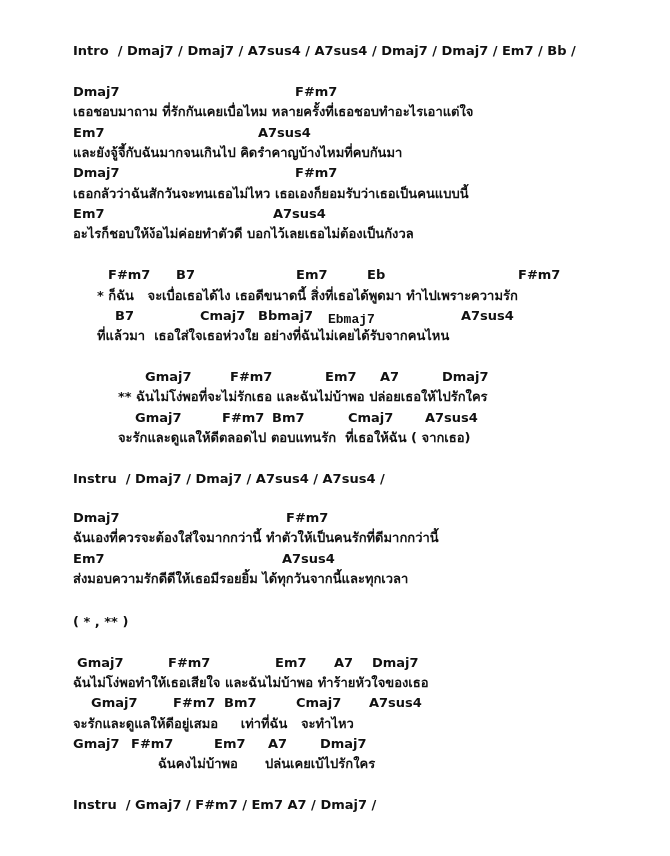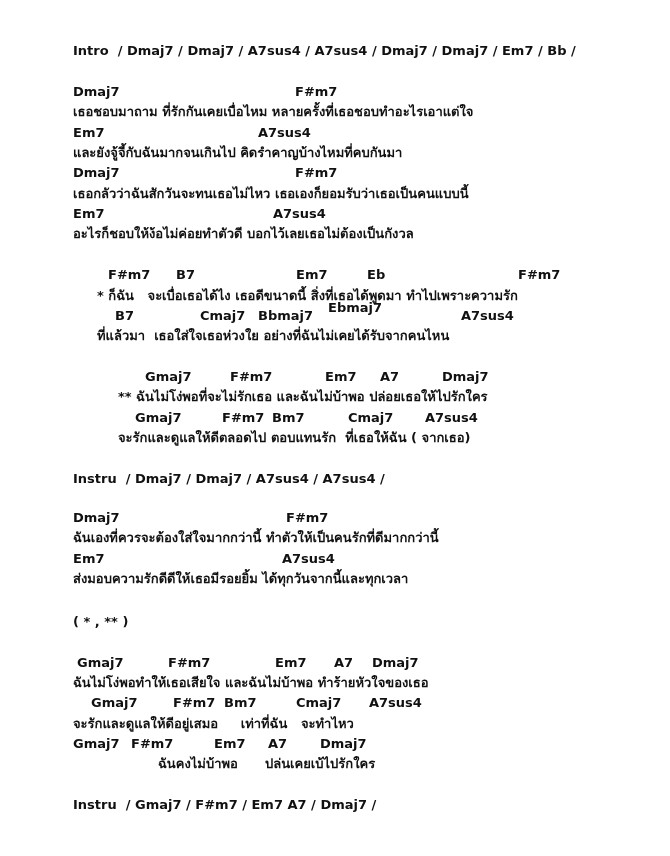--- a/index.html
+++ b/index.html
@@ -45,21 +45,21 @@
         <span class="c" style="left: 176px; top: 267px;">B7</span>
         <span class="c" style="left: 296px; top: 267px;">Em7</span>
         <span class="c" style="left: 367px; top: 267px;">Eb</span>
         <span class="c" style="left: 518px; top: 267px;">F#m7</span>
       </div>
     <div class="ln lyric" style="left:97px;top:288px">* ก็ฉัน   จะเบื่อเธอได้ไง เธอดีขนาดนี้ สิ่งที่เธอได้พูดมา ทำไปเพราะความรัก</div>
     <div class="chordrow">
         <span class="c" style="left: 115px; top: 308px;">B7</span>
         <span class="c" style="left: 200px; top: 308px;">Cmaj7</span>
         <span class="c" style="left: 258px; top: 308px;">Bbmaj7</span>
-        <span class="c" style="left: 328px; top: 300px;">Ebmaj7</span>
+        <span class="c" style="left: 328px; top: 312px; font-family: Liberation Mono, monospace;">Ebmaj7</span>
         <span class="c" style="left: 461px; top: 308px;">A7sus4</span>
       </div>
     <div class="ln lyric" style="left:97px;top:328px">ที่แล้วมา  เธอใส่ใจเธอห่วงใย อย่างที่ฉันไม่เคยได้รับจากคนไหน</div>
   </div>
 
   <div>
     <div class="chordrow">
         <span class="c" style="left: 145px; top: 369px;">Gmaj7</span>
         <span class="c" style="left: 230px; top: 369px;">F#m7</span>
         <span class="c" style="left: 325px; top: 369px;">Em7</span>

